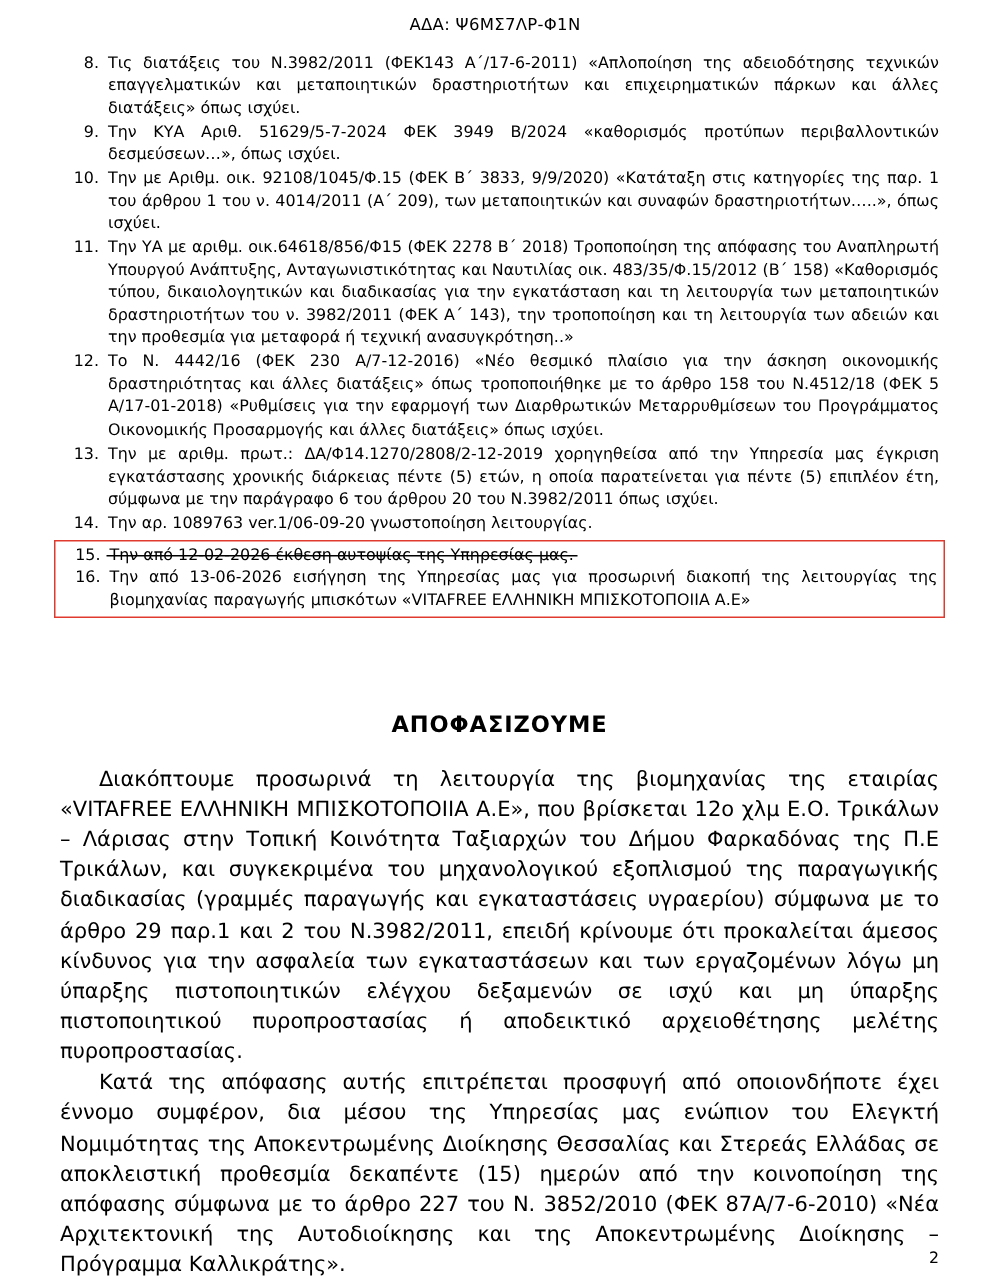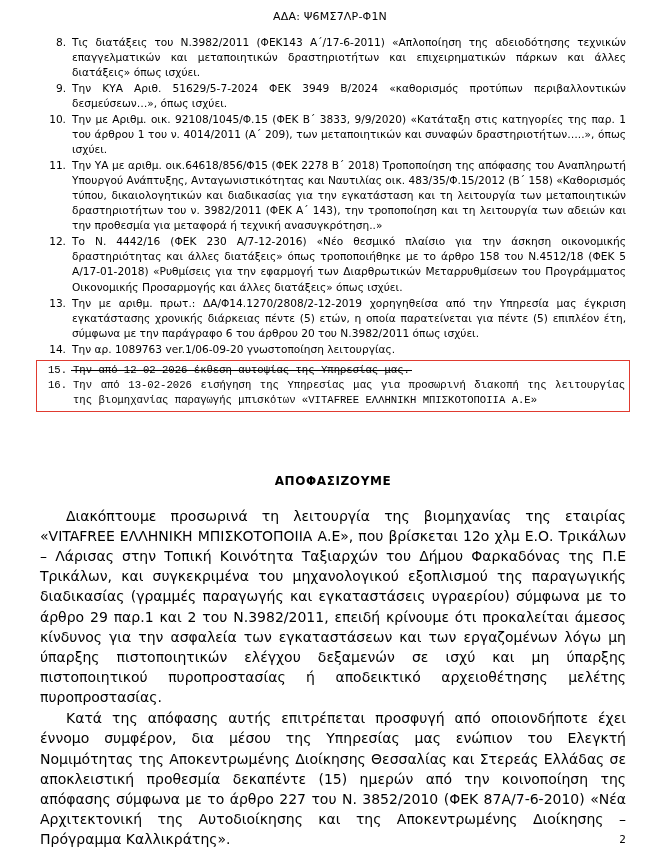--- a/index.html
+++ b/index.html
@@ -54,41 +54,40 @@
   }
   .boxed {
     border: 1.2px solid #e03a2f;
     padding: 2px 4px 3px 4px;
     margin-top: 3px;
     margin-left: -4px;
     margin-right: -4px;
   }
   .boxed ol.items > li {
     margin-bottom: 0;
-    font-family: Liberation Mono, monospace;
   }
   .strike-line {
     position: relative;
   }
   .strike-line .txt {
     position: relative;
     display: inline;
   }
   .strike-line .txt::after {
     content: "";
     position: absolute;
     left: -2px;
     right: -2px;
     top: 50%;
     border-top: 1px solid #000;
   }
   .decision-title {
     text-align: center;
     font-weight: bold;
-    font-size: 12px;
+    font-size: 15px;
     letter-spacing: 0.6px;
     margin-top: 62px;
     margin-bottom: 18px;
   }
   p.body-par {
     font-size: 14px;
     line-height: 1.44;
     text-align: justify;
     margin: 0 0 1px 0;
     text-indent: 26px;
@@ -155,21 +154,21 @@
     </ol>
 
     <div class="boxed">
       <ol class="items">
         <li class="strike-line">
           <span class="num">15.</span>
           <span class="txt">Την από 12-02-2026 έκθεση αυτοψίας της Υπηρεσίας μας.</span>
         </li>
         <li>
           <span class="num">16.</span>
-          <span>Την από 13-02-2026 εισήγηση της Υπηρεσίας μας για προσωρινή διακοπή της λειτουργίας της βιομηχανίας παραγωγής μπισκότων «VITAFREE ΕΛΛΗΝΙΚΗ ΜΠΙΣΚΟΤΟΠΟΙΙΑ Α.Ε»</span>
+          <span>Την από 13-06-2026 εισήγηση της Υπηρεσίας μας για προσωρινή διακοπή της λειτουργίας της βιομηχανίας παραγωγής μπισκότων «VITAFREE ΕΛΛΗΝΙΚΗ ΜΠΙΣΚΟΤΟΠΟΙΙΑ Α.Ε»</span>
         </li>
       </ol>
     </div>
 
     <div class="decision-title">ΑΠΟΦΑΣΙΖΟΥΜΕ</div>
 
     <p class="body-par">Διακόπτουμε προσωρινά τη λειτουργία της βιομηχανίας της εταιρίας «VITAFREE ΕΛΛΗΝΙΚΗ ΜΠΙΣΚΟΤΟΠΟΙΙΑ Α.Ε»,  που βρίσκεται 12ο χλμ Ε.Ο. Τρικάλων – Λάρισας στην  Τοπική Κοινότητα Ταξιαρχών του Δήμου Φαρκαδόνας της Π.Ε Τρικάλων, και συγκεκριμένα του μηχανολογικού εξοπλισμού της παραγωγικής διαδικασίας (γραμμές παραγωγής και εγκαταστάσεις υγραερίου) σύμφωνα με το άρθρο 29 παρ.1 και 2 του Ν.3982/2011, επειδή κρίνουμε ότι προκαλείται άμεσος κίνδυνος για την ασφαλεία των εγκαταστάσεων και των εργαζομένων λόγω μη ύπαρξης πιστοποιητικών ελέγχου δεξαμενών σε ισχύ και μη ύπαρξης πιστοποιητικού πυροπροστασίας ή αποδεικτικό αρχειοθέτησης μελέτης πυροπροστασίας.</p>
     <p class="body-par">Κατά της απόφασης αυτής επιτρέπεται προσφυγή από οποιονδήποτε  έχει έννομο συμφέρον,  δια μέσου της Υπηρεσίας μας ενώπιον του  Ελεγκτή Νομιμότητας της Αποκεντρωμένης Διοίκησης Θεσσαλίας και Στερεάς Ελλάδας σε αποκλειστική προθεσμία δεκαπέντε (15) ημερών  από την κοινοποίηση της απόφασης σύμφωνα με το άρθρο 227 του Ν. 3852/2010 (ΦΕΚ 87Α/7-6-2010) «Νέα Αρχιτεκτονική της Αυτοδιοίκησης και της Αποκεντρωμένης  Διοίκησης – Πρόγραμμα Καλλικράτης».</p>
 
     <div class="signature-name">ΔΗΜΗΤΡΙΟΣ ΚΟΥΡΕΤΑΣ</div>

